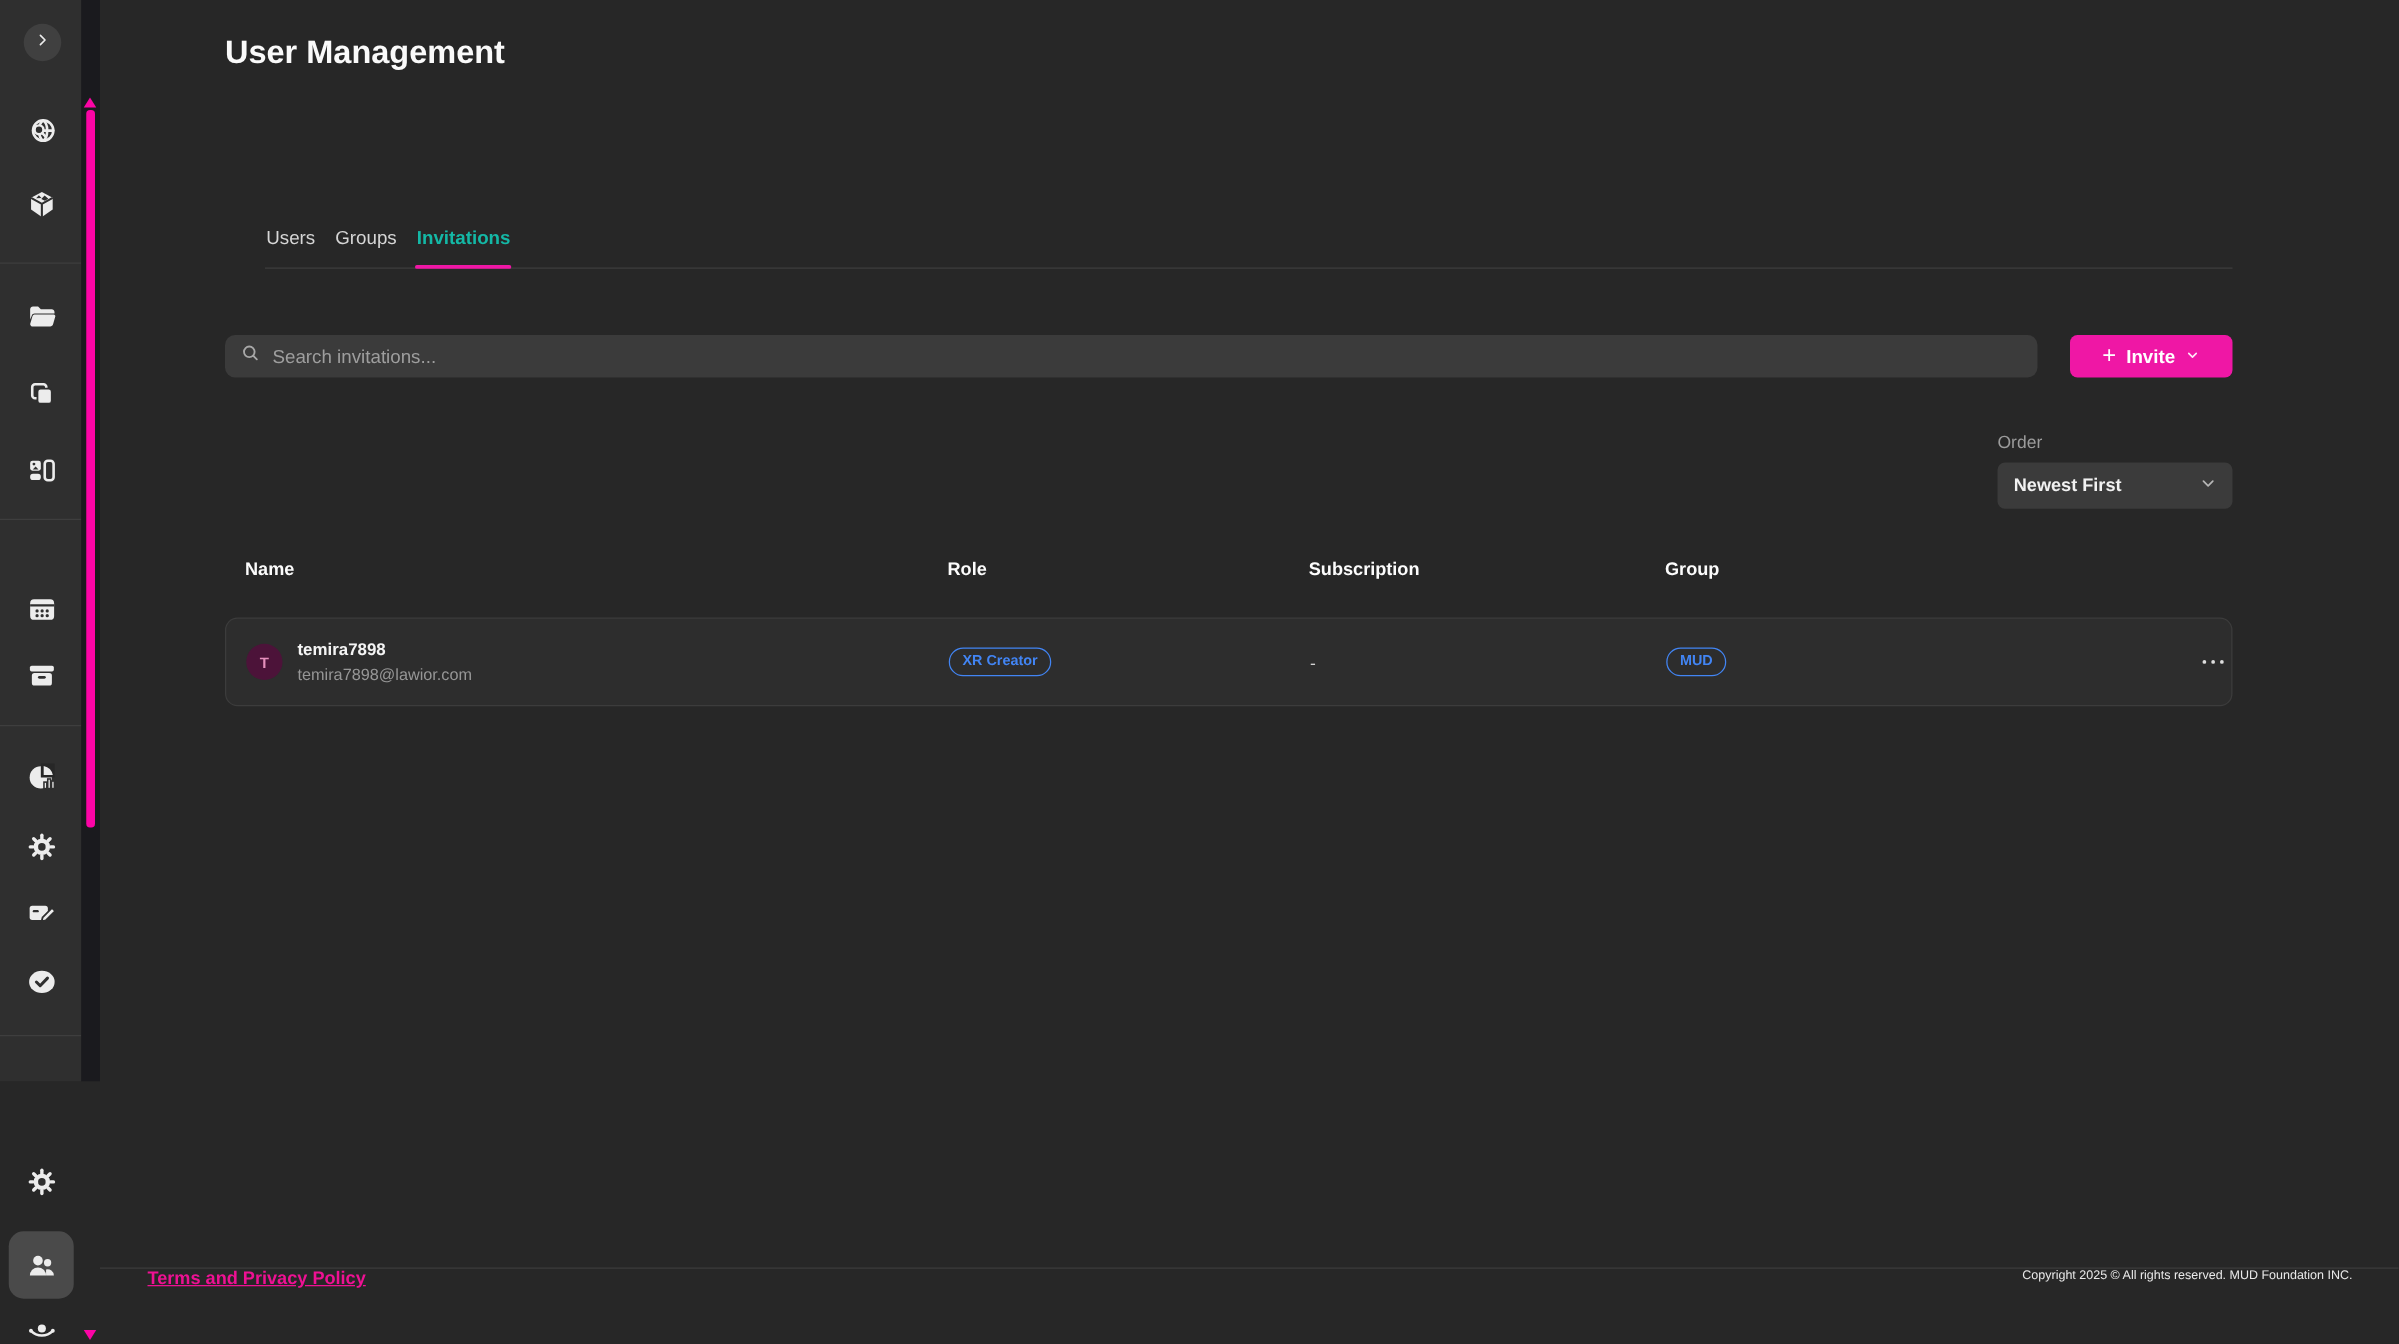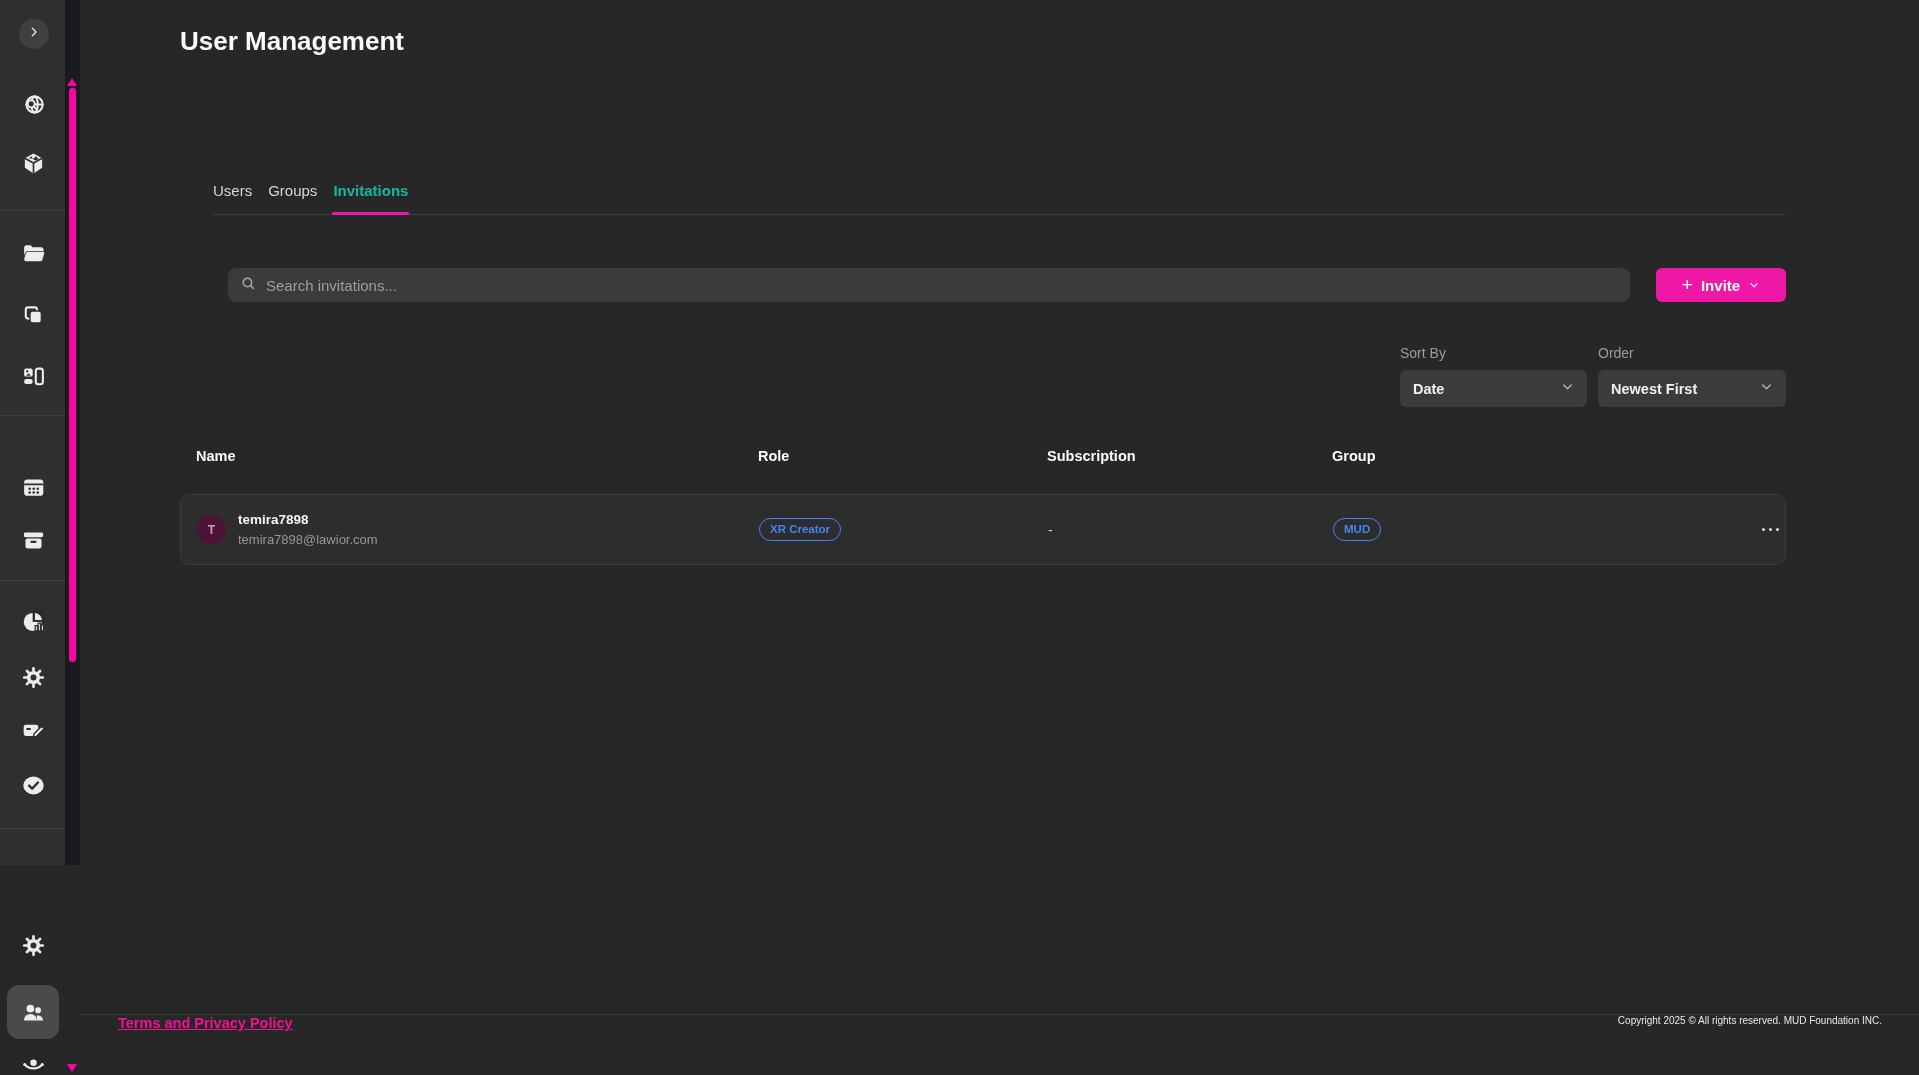--- a/index.html
+++ b/index.html
@@ -39,21 +39,21 @@
   .page-title{position:absolute; left:100px; top:26px; font-size:26px; font-weight:700; color:#fafafa;}
   .page-subtitle{position:absolute; left:100px; top:88px; font-size:19px; color:#eaeaea; font-weight:400;}
 
   .tabs{position:absolute; left:100px; right:133px; top:168px; height:47px;
     border-bottom:1px solid var(--divider); display:flex; align-items:flex-end; gap:14px;margin-left:32px;}
   .tab{position:relative; padding:0 1px 15px 1px; font-size:15px; color:#d6d6d6; cursor:pointer;}
   .tab.active{color:#14b8a6; font-weight:700;}
   .tab.active::after{content:""; position:absolute; left:0; right:0; bottom:-1px; height:3px;
     background:var(--accent); border-radius:2px;}
 
-  .toolbar{position:absolute; left:100px; right:133px; top:268px; height:34px; display:flex; gap:26px;margin-left:48px;}
+  .toolbar{position:absolute; left:100px; right:133px; top:268px; height:34px; display:flex; gap:26px;}
   .search-box{flex:1; height:34px; background:var(--bg-input); border-radius:8px; display:flex;
     align-items:center; padding:0 12px; gap:9px;}
   .search-box svg{width:17px; height:17px; flex:none;}
   .search-box input{flex:1; background:transparent; border:none; outline:none; color:#e8e8e8;
     font-size:15px; font-family:"Liberation Sans", sans-serif;}
   .search-box input::placeholder{color:#9e9e9e;}
   .invite-btn{width:130px; height:34px; background:var(--accent); border:none; border-radius:6px;
     color:#ffffff; font-size:15px; font-weight:700; display:flex; align-items:center;
     justify-content:center; gap:8px; cursor:pointer; font-family:"Liberation Sans", sans-serif;}
   .invite-btn .plus{font-size:19px; font-weight:400; line-height:1; margin-top:-2px;}
@@ -312,31 +312,20 @@
         <span>Invite</span>
         <span>
           <svg viewBox="0 0 24 24">
               <path d="M6 9.5l6 6 6-6" fill="none" stroke="#ffffff" stroke-width="2.6" stroke-linecap="round" stroke-linejoin="round"></path>
             </svg>
         </span>
       </button>
     </div>
 
     <div class="filters">
-      <div class="filter-stack">
-        <span class="filter-label">Sort By</span>
-        <div class="select select-sort">
-          <span class="val">Date</span>
-          <span>
-            <svg viewBox="0 0 24 24">
-                <path d="M6 9.5l6 6 6-6" fill="none" stroke="#b6b6b6" stroke-width="2.2" stroke-linecap="round" stroke-linejoin="round"></path>
-              </svg>
-          </span>
-        </div>
-      </div>
       <div class="filter-stack">
         <span class="filter-label">Order</span>
         <div class="select select-order">
           <span class="val">Newest First</span>
           <span>
             <svg viewBox="0 0 24 24">
                 <path d="M6 9.5l6 6 6-6" fill="none" stroke="#b6b6b6" stroke-width="2.2" stroke-linecap="round" stroke-linejoin="round"></path>
               </svg>
           </span>
         </div>

